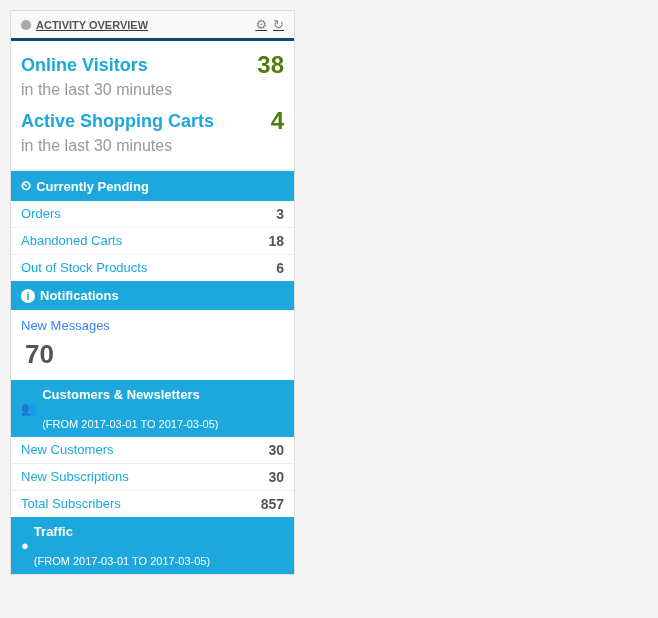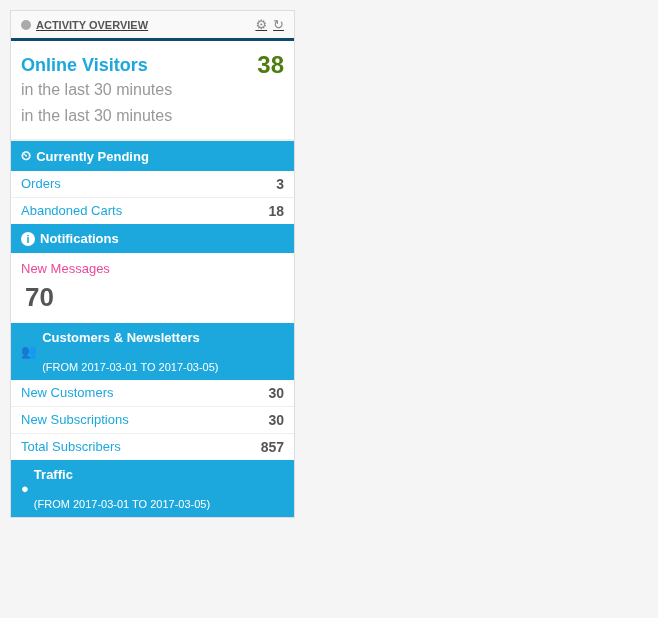--- a/index.html
+++ b/index.html
@@ -104,21 +104,21 @@
       color: #555;
       font-weight: bold;
     }
     .notifications-section {
       padding: 0;
     }
     .notif-inner {
       padding: 8px 10px 10px 10px;
     }
     .notif-message-label {
-      color: #ec4899;
+      color: #3b82f6;
       font-size: 13px;
       margin-bottom: 6px;
       display: block;
     }
     .notif-count {
       font-size: 26px;
       font-weight: bold;
       color: #555;
       padding-left: 4px;
     }
@@ -181,36 +181,44 @@
     </div>
   </div>
 
   <div class="stats-section">
     <div class="stat-row">
       <span class="stat-label">Online Visitors</span>
       <span class="stat-value">38</span>
     </div>
     <div class="stat-sub">in the last 30 minutes</div>
 
+    <div class="stat-row">
+      <span class="stat-label">Active Shopping Carts</span>
+      <span class="stat-value">4</span>
+    </div>
     <div class="stat-sub">in the last 30 minutes</div>
   </div>
 
   <div class="section-pending-header">
     <span class="clock-icon">⏲</span>
     <span>Currently Pending</span>
   </div>
 
   <div>
     <div class="data-row">
       <span class="data-row-label">Orders</span>
       <span class="data-row-value">3</span>
     </div>
     <div class="data-row">
       <span class="data-row-label">Abandoned Carts</span>
       <span class="data-row-value">18</span>
+    </div>
+    <div class="data-row">
+      <span class="data-row-label">Out of Stock Products</span>
+      <span class="data-row-value">6</span>
     </div>
   </div>
 
   <div class="section-header">
     <span class="info-icon">i</span>
     <span>Notifications</span>
   </div>
 
   <div class="notifications-section">
     <div class="notif-inner">

